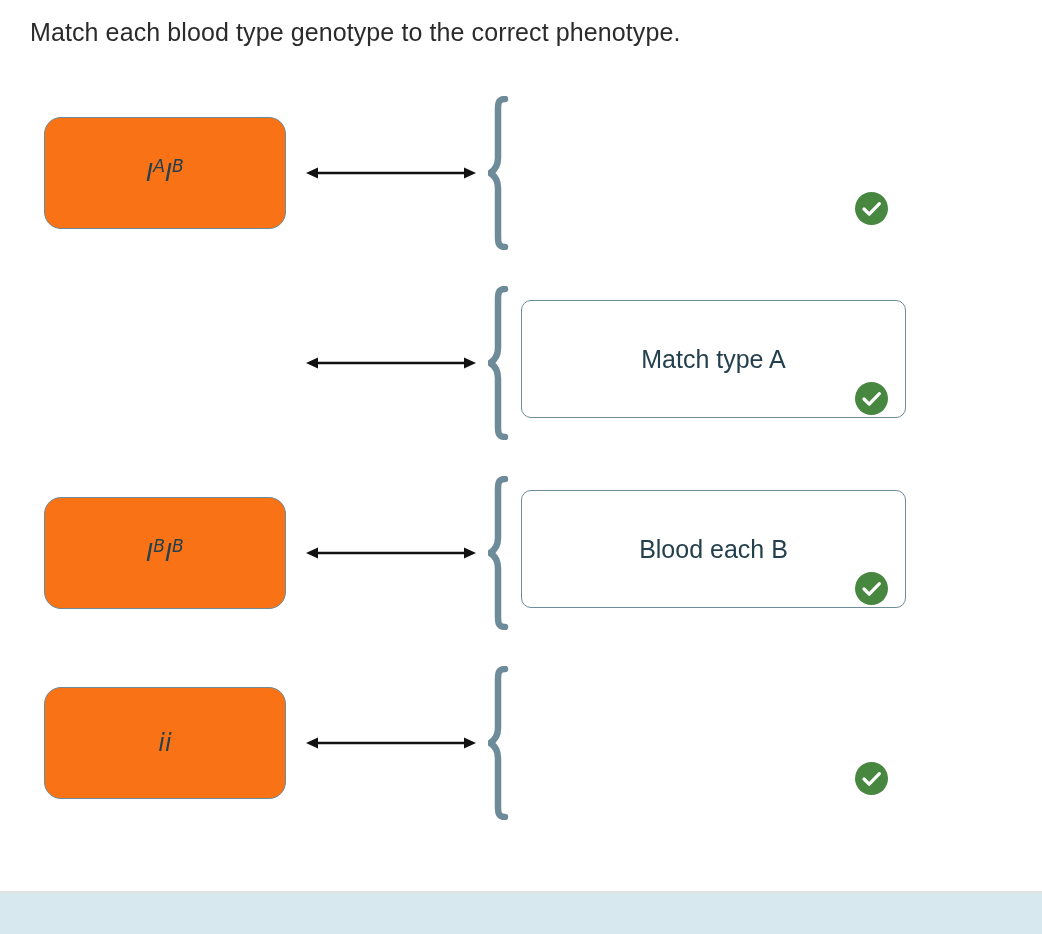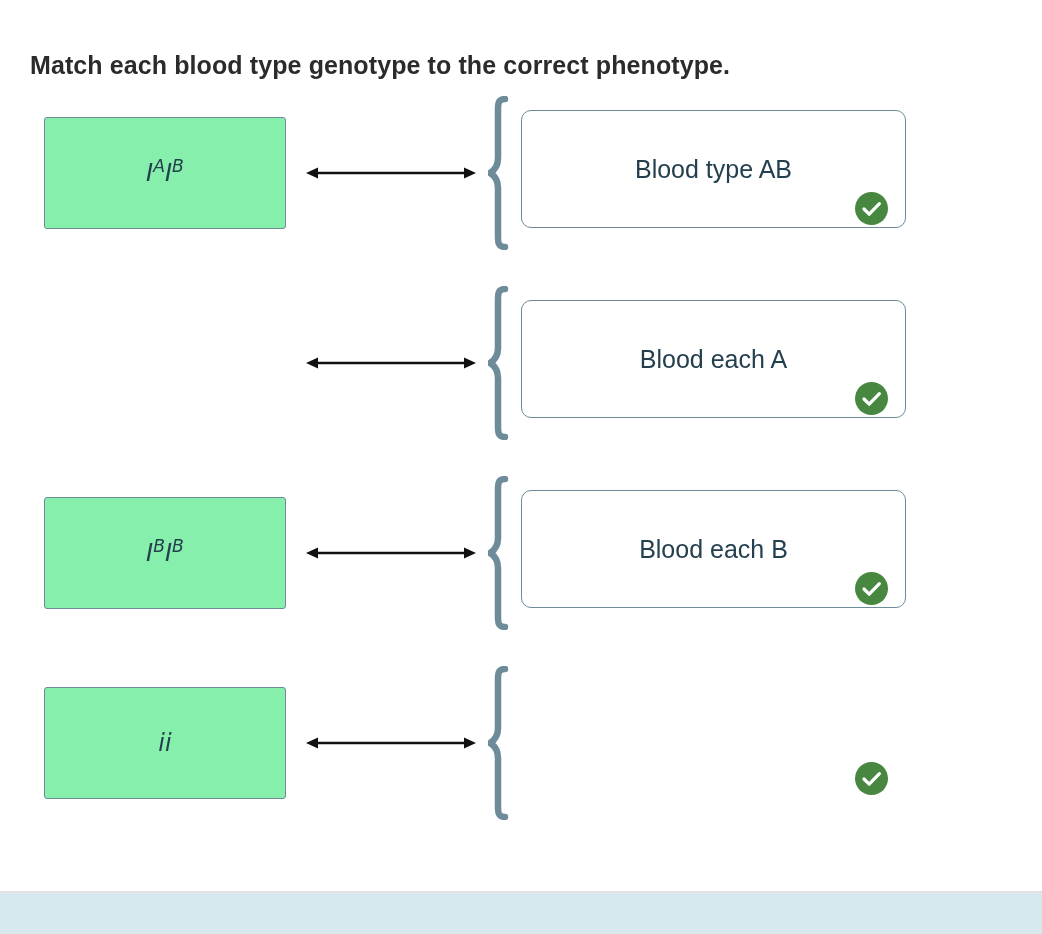--- a/index.html
+++ b/index.html
@@ -14,24 +14,23 @@
     font-family: "Liberation Sans", sans-serif;
     overflow: hidden;
   }
 
   #question-title {
     position: absolute;
     left: 30px;
     top: 18px;
     font-size: 25px;
     color: #2b2b2b;
-    font-weight: 700;
+    font-weight: 400;
     letter-spacing: 0.1px;
     white-space: nowrap;
-    margin-top: 33px;
   }
 
   #match-area {
     position: absolute;
     left: 0;
     top: 96px;
     width: 1042px;
   }
 
   .match-row {
@@ -39,23 +38,23 @@
     height: 190px;
   }
 
   
   .genotype-card {
     position: absolute;
     left: 44px;
     top: 21px;
     width: 242px;
     height: 112px;
-    background: #86efac;
+    background: #f97316;
     border: 1.6px solid #6d8b99;
-    border-radius: 3px;
+    border-radius: 17px;
     box-sizing: border-box;
     display: flex;
     align-items: center;
     justify-content: center;
   }
   .genotype-text {
     font-family: "DejaVu Sans", sans-serif;
     font-style: italic;
     font-size: 24px;
     color: #24404e;
@@ -146,46 +145,43 @@
 
   <svg class="brace" viewBox="0 0 22 154">
     <path d="M17 3
              C 10 3, 10 8, 10 14
              L 10 62
              C 10 70, 7 74, 2 77
              C 7 80, 10 84, 10 92
              L 10 140
              C 10 146, 10 151, 17 151" fill="none" stroke="#6d8b99" stroke-width="6.5" stroke-linecap="round" stroke-linejoin="round"></path>
   </svg>
+  <svg class="check-badge" viewBox="0 0 33 33">
+    <circle cx="16.5" cy="16.5" r="16.5" fill="#47873f"></circle>
+    <path d="M9 17 L14.2 22.2 L24.4 11.6" fill="none" stroke="#ffffff" stroke-width="3.2" stroke-linecap="round" stroke-linejoin="round"></path>
+  </svg>
+</div>
+    <div class="match-row">
+  <svg class="connector" viewBox="0 0 170 16">
+    <line x1="10" y1="8" x2="160" y2="8" stroke="#111111" stroke-width="2.4"></line>
+    <polygon points="0,8 12,2.5 12,13.5" fill="#111111"></polygon>
+    <polygon points="170,8 158,2.5 158,13.5" fill="#111111"></polygon>
+  </svg>
+
+  <svg class="brace" viewBox="0 0 22 154">
+    <path d="M17 3
+             C 10 3, 10 8, 10 14
+             L 10 62
+             C 10 70, 7 74, 2 77
+             C 7 80, 10 84, 10 92
+             L 10 140
+             C 10 146, 10 151, 17 151" fill="none" stroke="#6d8b99" stroke-width="6.5" stroke-linecap="round" stroke-linejoin="round"></path>
+  </svg>
 <div class="answer-card">
-        <div class="answer-text">Blood type AB</div>
-      </div>
-  <svg class="check-badge" viewBox="0 0 33 33">
-    <circle cx="16.5" cy="16.5" r="16.5" fill="#47873f"></circle>
-    <path d="M9 17 L14.2 22.2 L24.4 11.6" fill="none" stroke="#ffffff" stroke-width="3.2" stroke-linecap="round" stroke-linejoin="round"></path>
-  </svg>
-</div>
-    <div class="match-row">
-  <svg class="connector" viewBox="0 0 170 16">
-    <line x1="10" y1="8" x2="160" y2="8" stroke="#111111" stroke-width="2.4"></line>
-    <polygon points="0,8 12,2.5 12,13.5" fill="#111111"></polygon>
-    <polygon points="170,8 158,2.5 158,13.5" fill="#111111"></polygon>
-  </svg>
-
-  <svg class="brace" viewBox="0 0 22 154">
-    <path d="M17 3
-             C 10 3, 10 8, 10 14
-             L 10 62
-             C 10 70, 7 74, 2 77
-             C 7 80, 10 84, 10 92
-             L 10 140
-             C 10 146, 10 151, 17 151" fill="none" stroke="#6d8b99" stroke-width="6.5" stroke-linecap="round" stroke-linejoin="round"></path>
-  </svg>
-<div class="answer-card">
-        <div class="answer-text">Blood each A</div>
+        <div class="answer-text">Match type A</div>
       </div>
   <svg class="check-badge" viewBox="0 0 33 33">
     <circle cx="16.5" cy="16.5" r="16.5" fill="#47873f"></circle>
     <path d="M9 17 L14.2 22.2 L24.4 11.6" fill="none" stroke="#ffffff" stroke-width="3.2" stroke-linecap="round" stroke-linejoin="round"></path>
   </svg>
 </div>
     <div class="match-row">
       <div class="genotype-card">
         <div class="genotype-text">I<sup>B</sup>I<sup>B</sup></div>
       </div>

